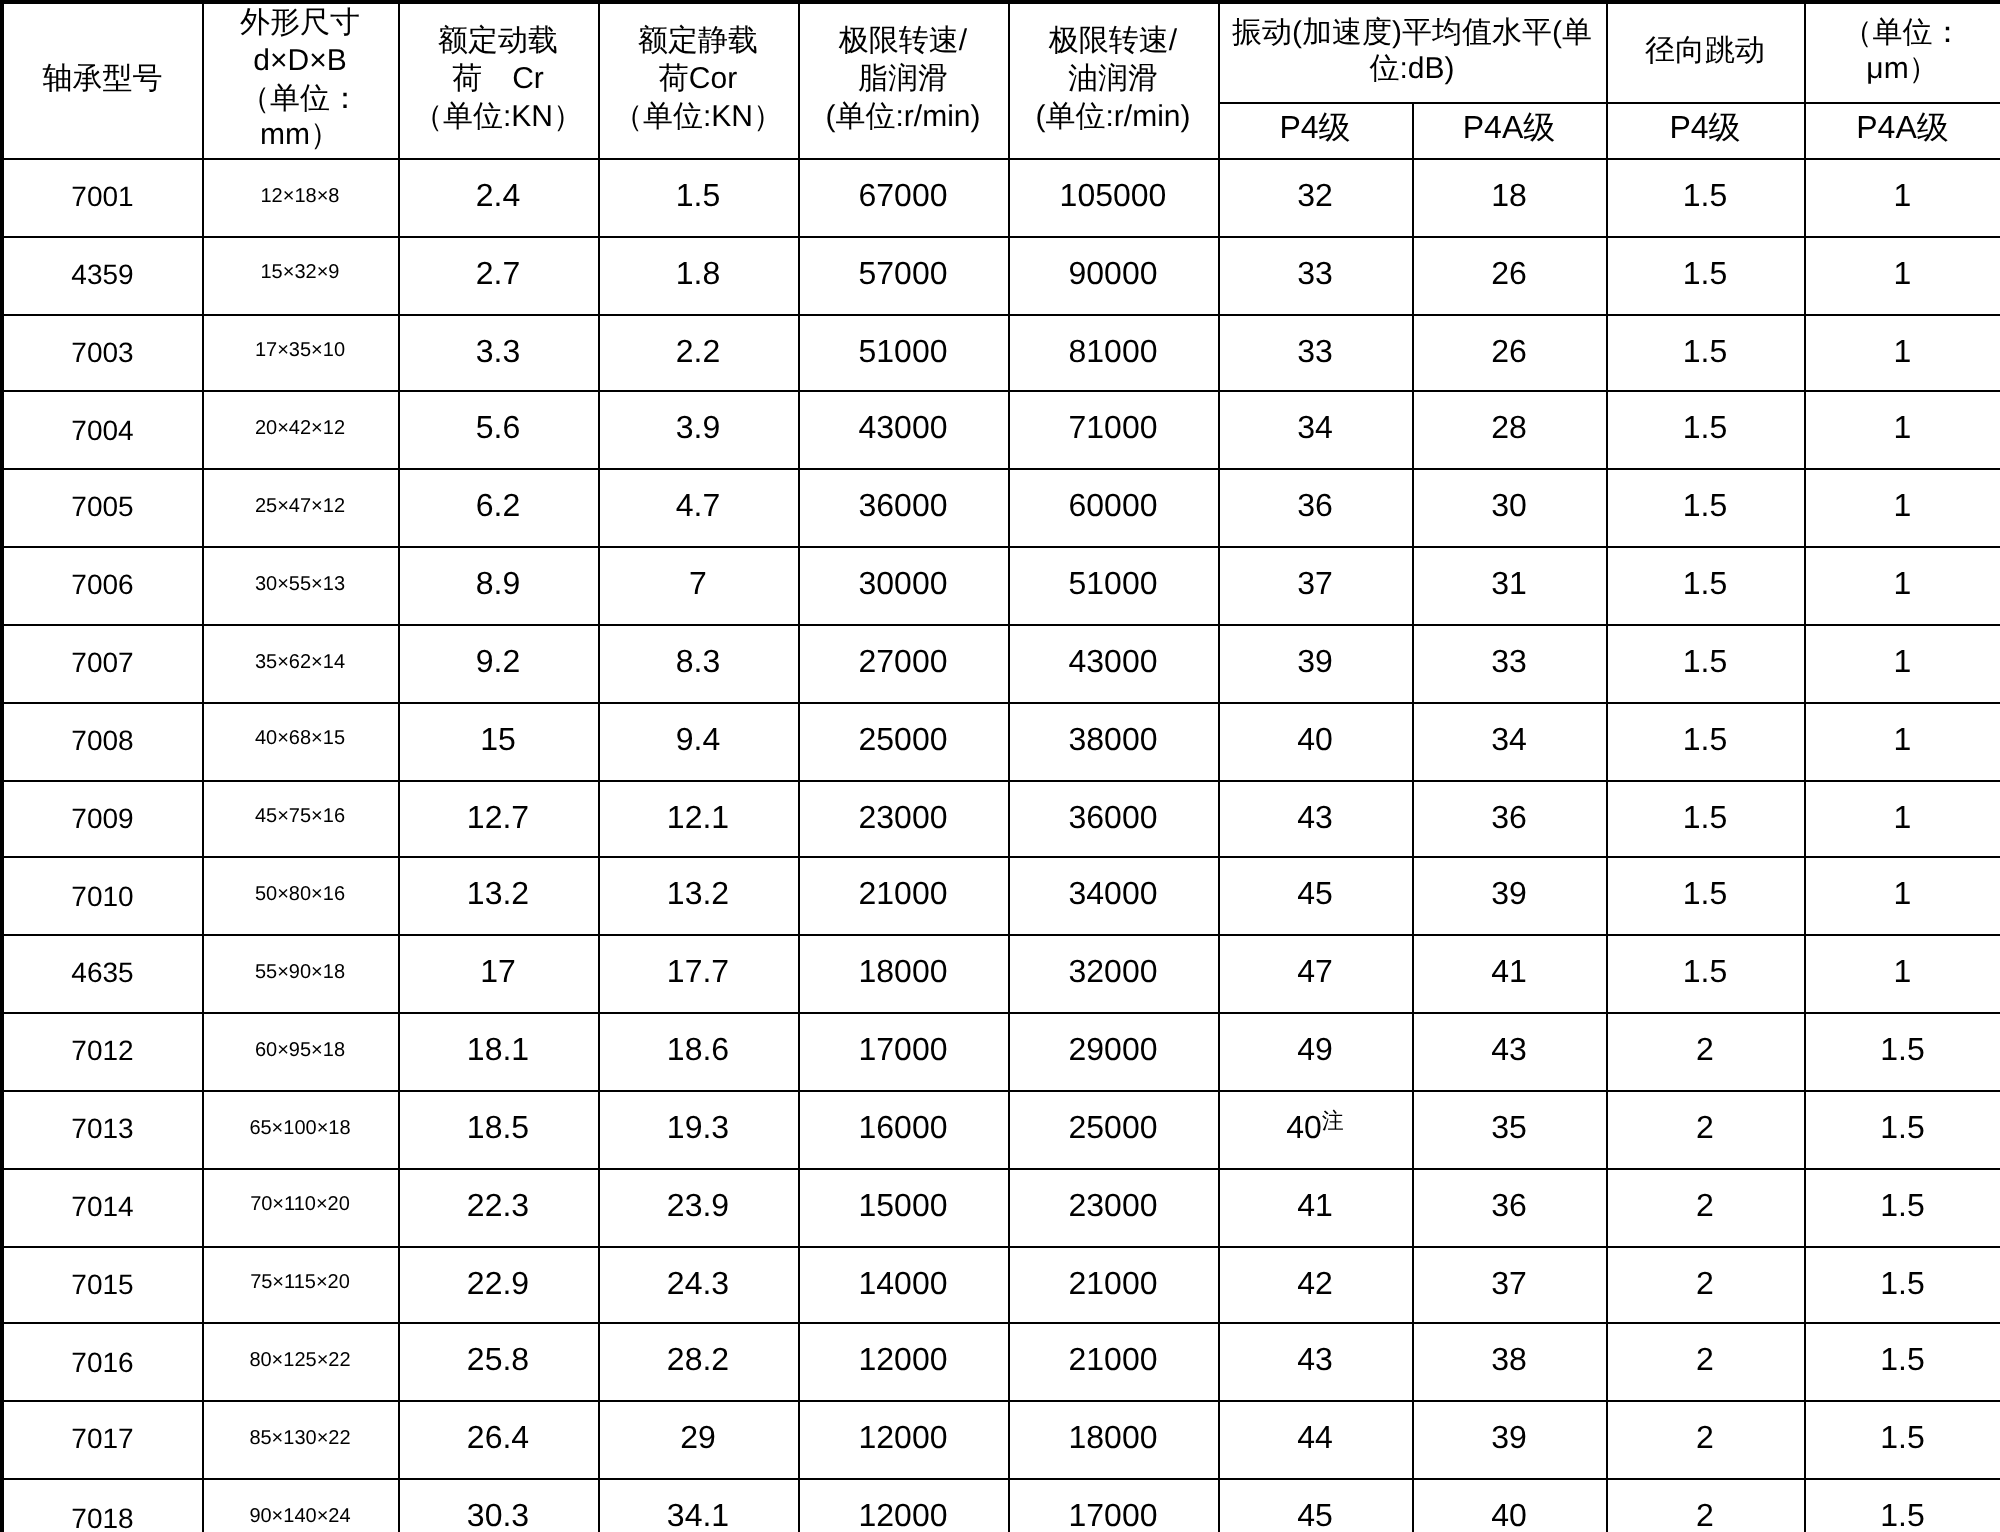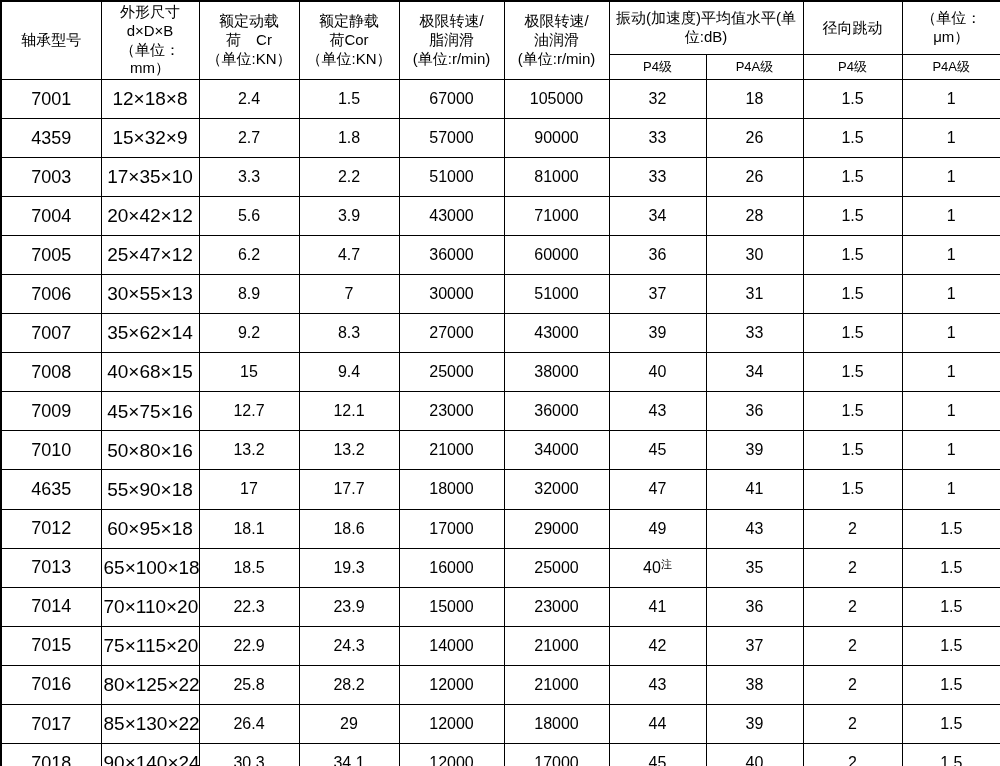--- a/index.html
+++ b/index.html
@@ -31,31 +31,31 @@
   }
   
   #bearing-table {
     border: 2px solid #000000;
   }
   thead th {
     font-size: 15px;
     font-weight: bold;
   }
   thead tr.sub-header th {
-    font-size: 13px;
+    font-size: 16px;
     font-weight: normal;
   }
   tbody td {
     font-size: 16px;
   }
   tbody td.model-cell {
-    font-size: 18px;
+    font-size: 14px;
   }
   tbody td.dim-cell {
-    font-size: 19px;
+    font-size: 10px;
   }
   .col-model   { width: 100px; }
   .col-dim     { width: 98px; }
   .col-cr      { width: 100px; }
   .col-cor     { width: 100px; }
   .col-speed1  { width: 105px; }
   .col-speed2  { width: 105px; }
   .col-vib-p4  { width: 97px; }
   .col-vib-p4a { width: 97px; }
   .col-run-p4  { width: 99px; }

